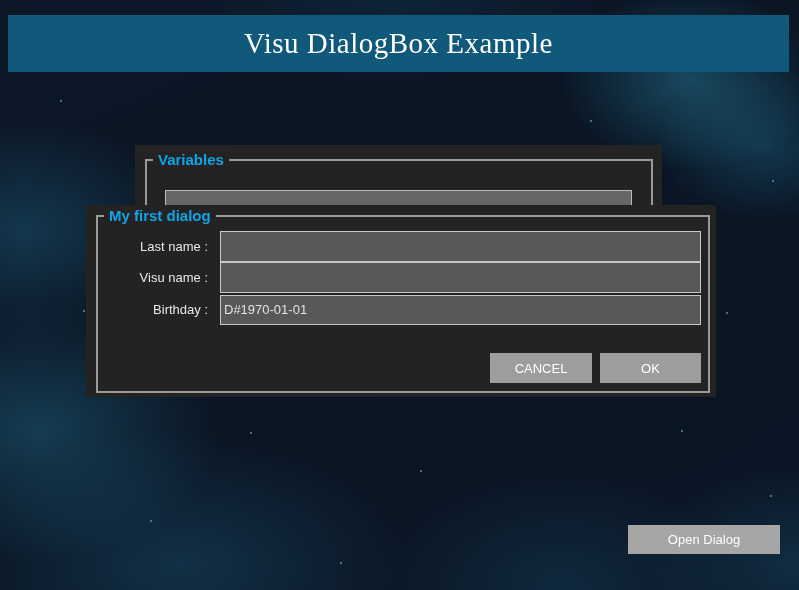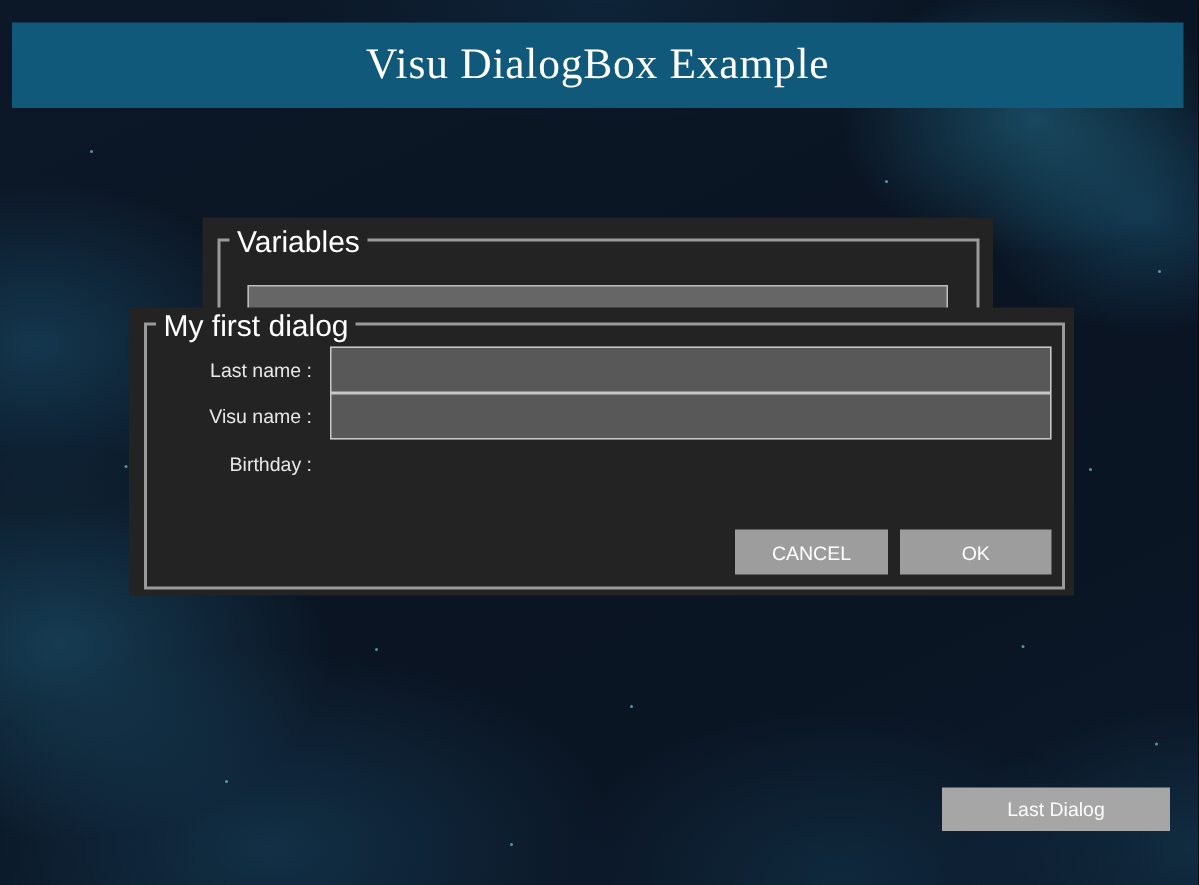--- a/index.html
+++ b/index.html
@@ -29,21 +29,21 @@
   
   .panel{position:absolute;background:#232323;}
   .variables-panel{left:135px;top:145px;width:527px;height:190px;z-index:1;}
   .dialog-panel{left:86px;top:205px;width:630px;height:192px;z-index:2;}
   
   .groupbox{position:absolute;border:2px solid #9a9a9a;}
   .gb-vars{left:10px;top:14px;right:9px;bottom:6px;}
   .gb-dialog{left:10px;top:10px;right:6px;bottom:4px;}
   .gb-label{
     position:absolute;top:-10px;left:6px;padding:0 5px;
-    background:#232323;color:#ffffff;font-size:20px;white-space:nowrap;
+    background:#232323;color:#0ea5e9;font-size:15px;white-space:nowrap;font-weight:bold;
   }
   
   .vars-field{
     position:absolute;left:30px;top:45px;width:467px;height:40px;
     background:#666666;border:1px solid #bcbcbc;box-sizing:border-box;
   }
   
   .fld-label{
     position:absolute;left:30px;width:92px;height:16px;text-align:right;
     color:#e8e8e8;font-size:13px;line-height:16px;white-space:nowrap;
@@ -103,20 +103,21 @@
     <div class="groupbox gb-dialog">
       <span class="gb-label">My first dialog</span>
     </div>
 
     <div class="fld-label lbl-0">Last name :</div>
     <div class="fld-label lbl-1">Visu name :</div>
     <div class="fld-label lbl-2">Birthday :</div>
 
     <div class="fld fld-0"></div>
     <div class="fld fld-1"></div>
+    <div class="fld fld-2">D#1970-01-01</div>
 
     <button class="btn btn-cancel">CANCEL</button>
     <button class="btn btn-ok">OK</button>
   </div>
 
-  <button class="btn-open">Last Dialog</button>
+  <button class="btn-open">Open Dialog</button>
 
 </div>
 
 </body></html>

